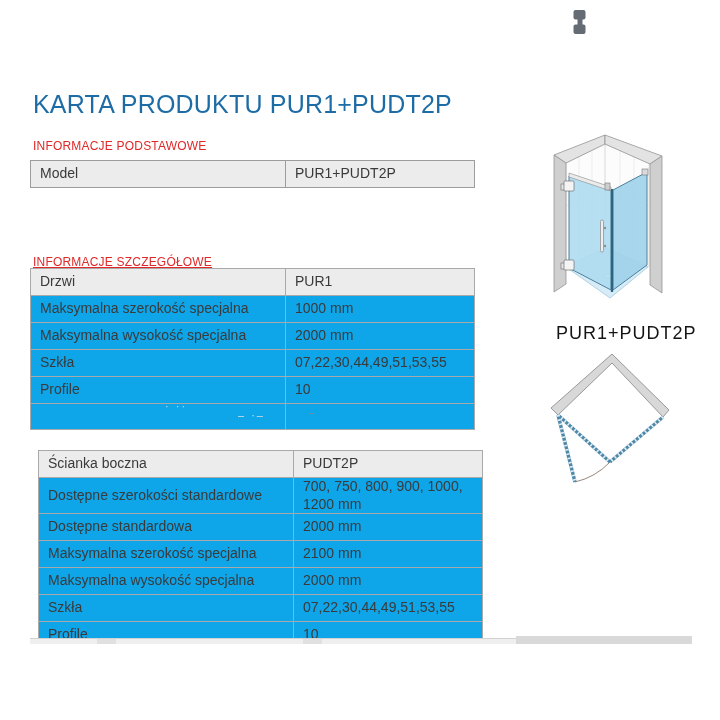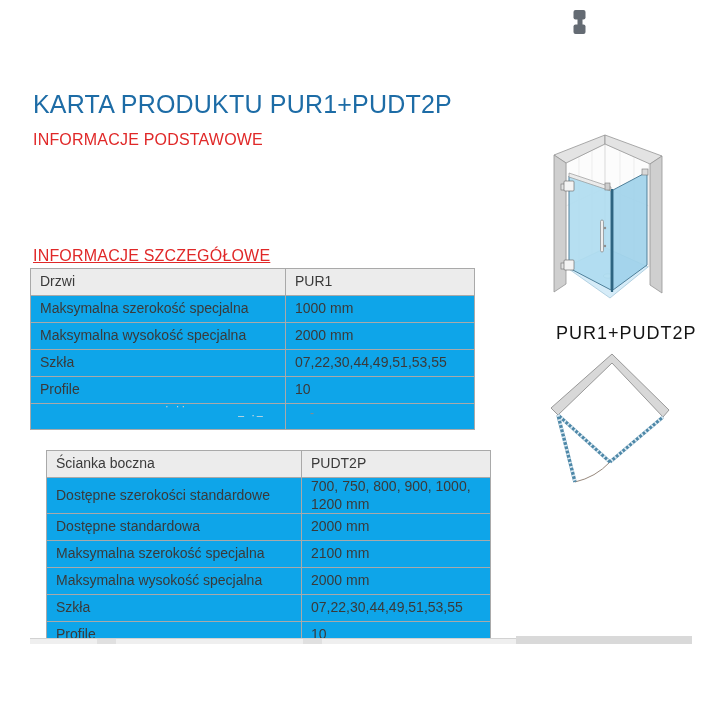--- a/index.html
+++ b/index.html
@@ -1,22 +1,22 @@
 <!DOCTYPE html>
 <html><head>
 <meta charset="utf-8">
 <style>
   html,body{margin:0;padding:0;}
   body{font-family:"Liberation Sans","DejaVu Sans",sans-serif;background:#ffffff;}
   .page{position:relative;width:720px;height:720px;background:#ffffff;overflow:hidden;}
 
   .title{position:absolute;left:33px;top:78px;font-size:25px;font-weight:400;
          color:#1d6ca6;letter-spacing:0.2px;white-space:nowrap;margin-top:12px;}
-  .sec-heading{position:absolute;left:33px;font-size:16px;font-weight:400;
-         color:#e02828;letter-spacing:0.2px;white-space:nowrap;}
+  .sec-heading{position:absolute;left:33px;font-size:12px;font-weight:400;
+         color:#e02828;letter-spacing:0.2px;white-space:nowrap;margin-top:8px;}
   .sec-basic{top:131px;}
   .sec-details{top:247px;text-decoration:underline;}
 
   table.sheet{position:absolute;left:30px;border-collapse:collapse;width:444px;
          table-layout:fixed;font-size:14px;color:#3a3a3a;}
   table.sheet td{border:1px solid #a9a9a9;padding:0 6px 0 9px;height:26px;
          vertical-align:middle;overflow:hidden;line-height:1.25;}
   table.sheet col.c1{width:255px;}
   table.sheet col.c2{width:189px;}
 
@@ -24,21 +24,21 @@
   table.basic td{background:#ececec;border:1px solid #9c9c9c;}
   table.basic tr.r1 td{border-bottom:2px solid #f7f7f7;}
 
   table.door{top:268px;}
   table.side{top:450px;}
   tr.head td{background:#ececec;}
   tr.body td{background:#0ea5e9;}
   td.tall{height:40px;}
   tr.faded td{height:25px;}
 
-  .side-clip{position:absolute;left:16px;top:450px;width:520px;height:190px;overflow:hidden;}
+  .side-clip{position:absolute;left:8px;top:450px;width:520px;height:190px;overflow:hidden;}
   .side-clip table.sheet{top:0;}
 
   .faded-frag{position:absolute;color:#d6d6d6;font-size:11px;letter-spacing:2px;}
   .frag1{left:165px;top:400px;}
   .frag2{left:238px;top:409px;color:#dedede;}
   .frag3{left:310px;top:406px;color:#8a8a8a;font-size:12px;}
 
   .cut-band-light{position:absolute;left:30px;top:638px;width:486px;height:5px;
         background:#efefef;border-top:1px solid #d2d2d2;}
   .cut-nub{position:absolute;top:639px;width:19px;height:5px;background:#e0e0e0;}
@@ -66,20 +66,24 @@
   <div class="title">KARTA PRODUKTU PUR1+PUDT2P</div>
 
   <div class="sec-heading sec-basic">INFORMACJE PODSTAWOWE</div>
 
   <table class="sheet basic">
     <colgroup>
         <col class="c1">
         <col class="c2">
       </colgroup>
     <tbody>
+    <tr>
+      <td>Model</td>
+      <td>PUR1+PUDT2P</td>
+    </tr>
   </tbody>
     </table>
 
   <div class="sec-heading sec-details">INFORMACJE SZCZEGÓŁOWE</div>
 
   <table class="sheet door">
     <colgroup>
         <col class="c1">
         <col class="c2">
       </colgroup>

